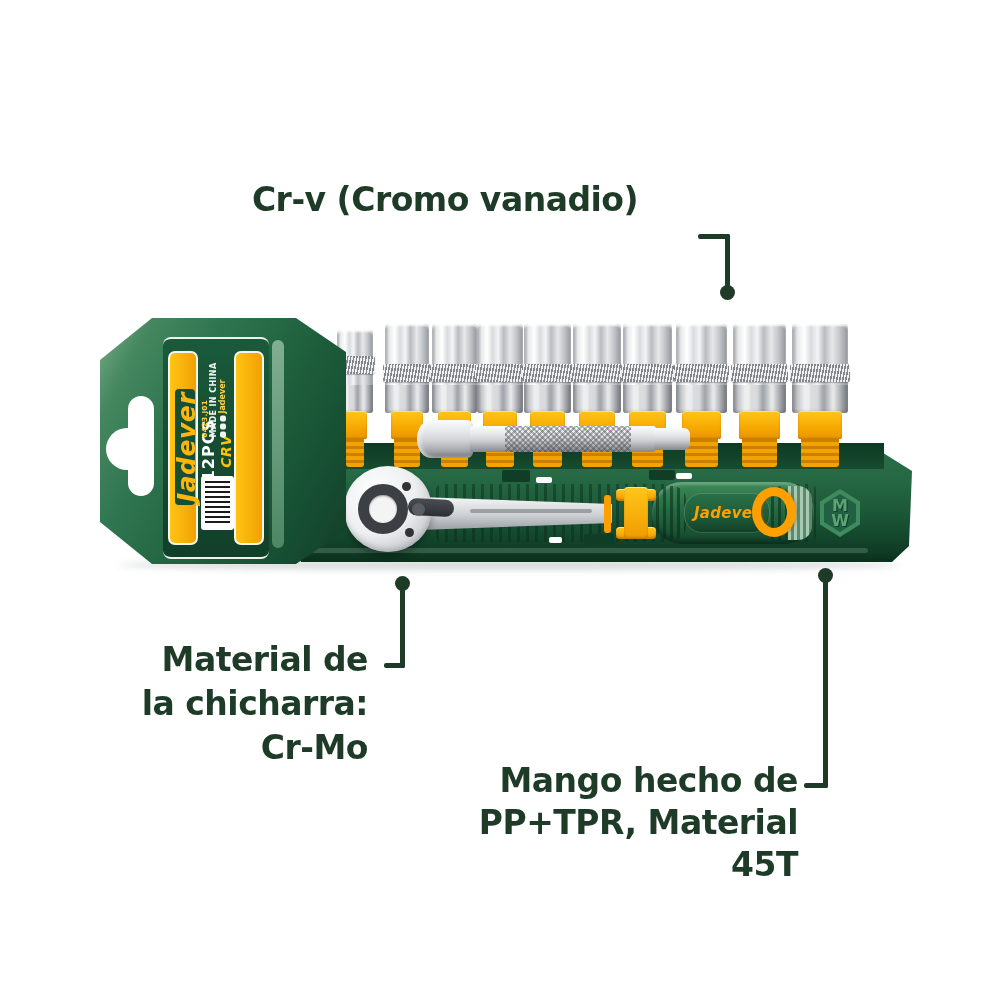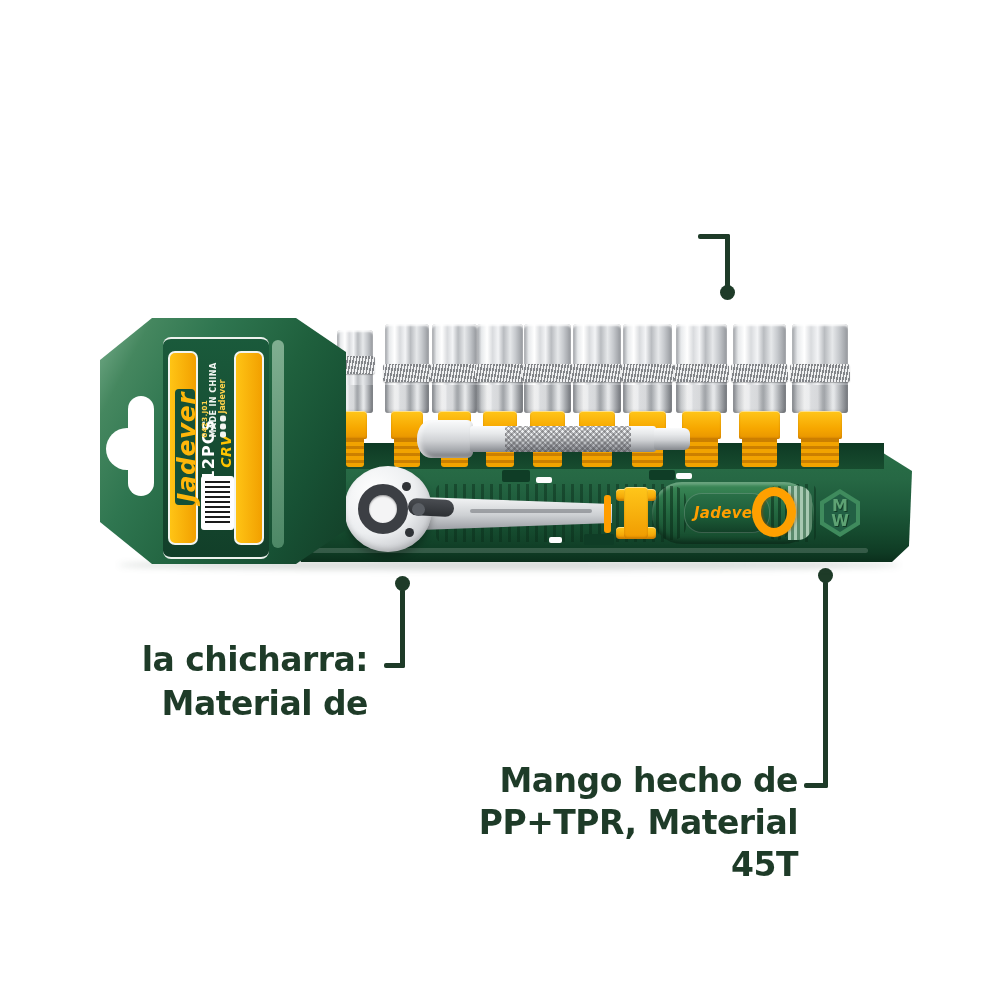--- a/index.html
+++ b/index.html
@@ -114,30 +114,32 @@
   .barcode{position:absolute;left:201px;top:476px;width:33px;height:54px;z-index:15;background:#ffffff;border-radius:3px;}
   .barcode .stripes{position:absolute;left:4px;right:4px;top:5px;bottom:5px;
         background:repeating-linear-gradient(180deg,#1a1a1a 0 2px,transparent 2px 5px);}
 </style>
 </head>
 <body>
 
 <div class="canvas">
 
   <div class="ann" style="left:170px;top:178px;width:550px;text-align:center;">
+    <div>Cr-v (Cromo vanadio)</div>
   </div>
   <div>
     <div class="lead-seg" style="left:698px;top:234px;width:32px;height:5px;"></div>
     <div class="lead-seg" style="left:725px;top:234px;width:5px;height:54px;"></div>
     <div class="lead-dot" style="left:720px;top:285px;"></div>
   </div>
 
   <div class="ann" style="left:110px;top:638px;width:258px;text-align:right;">
+    <div>Material de</div>
     <div>la chicharra:</div>
-    <div>Material de</div>
+    <div>Cr-Mo</div>
   </div>
   <div>
     <div class="lead-dot" style="left:395px;top:576px;"></div>
     <div class="lead-seg" style="left:400px;top:589px;width:5px;height:79px;"></div>
     <div class="lead-seg" style="left:384px;top:663px;width:21px;height:5px;"></div>
   </div>
 
   <div class="ann" style="left:430px;top:760px;width:368px;text-align:right;line-height:42px;">
     <div>Mango hecho de</div>
     <div>PP+TPR, Material 45T</div>

